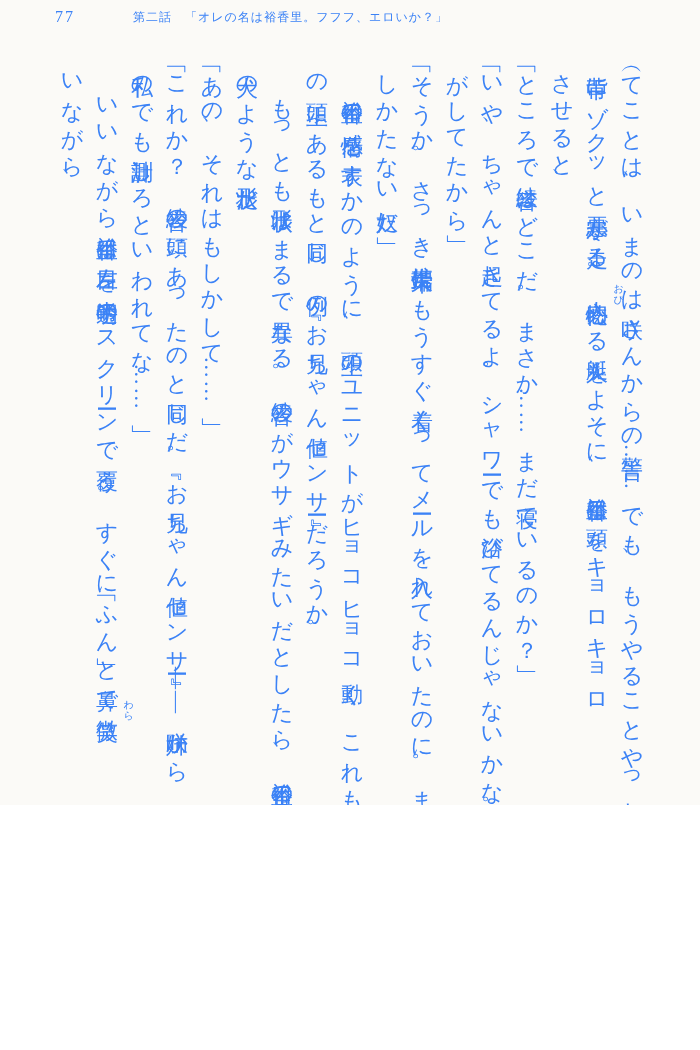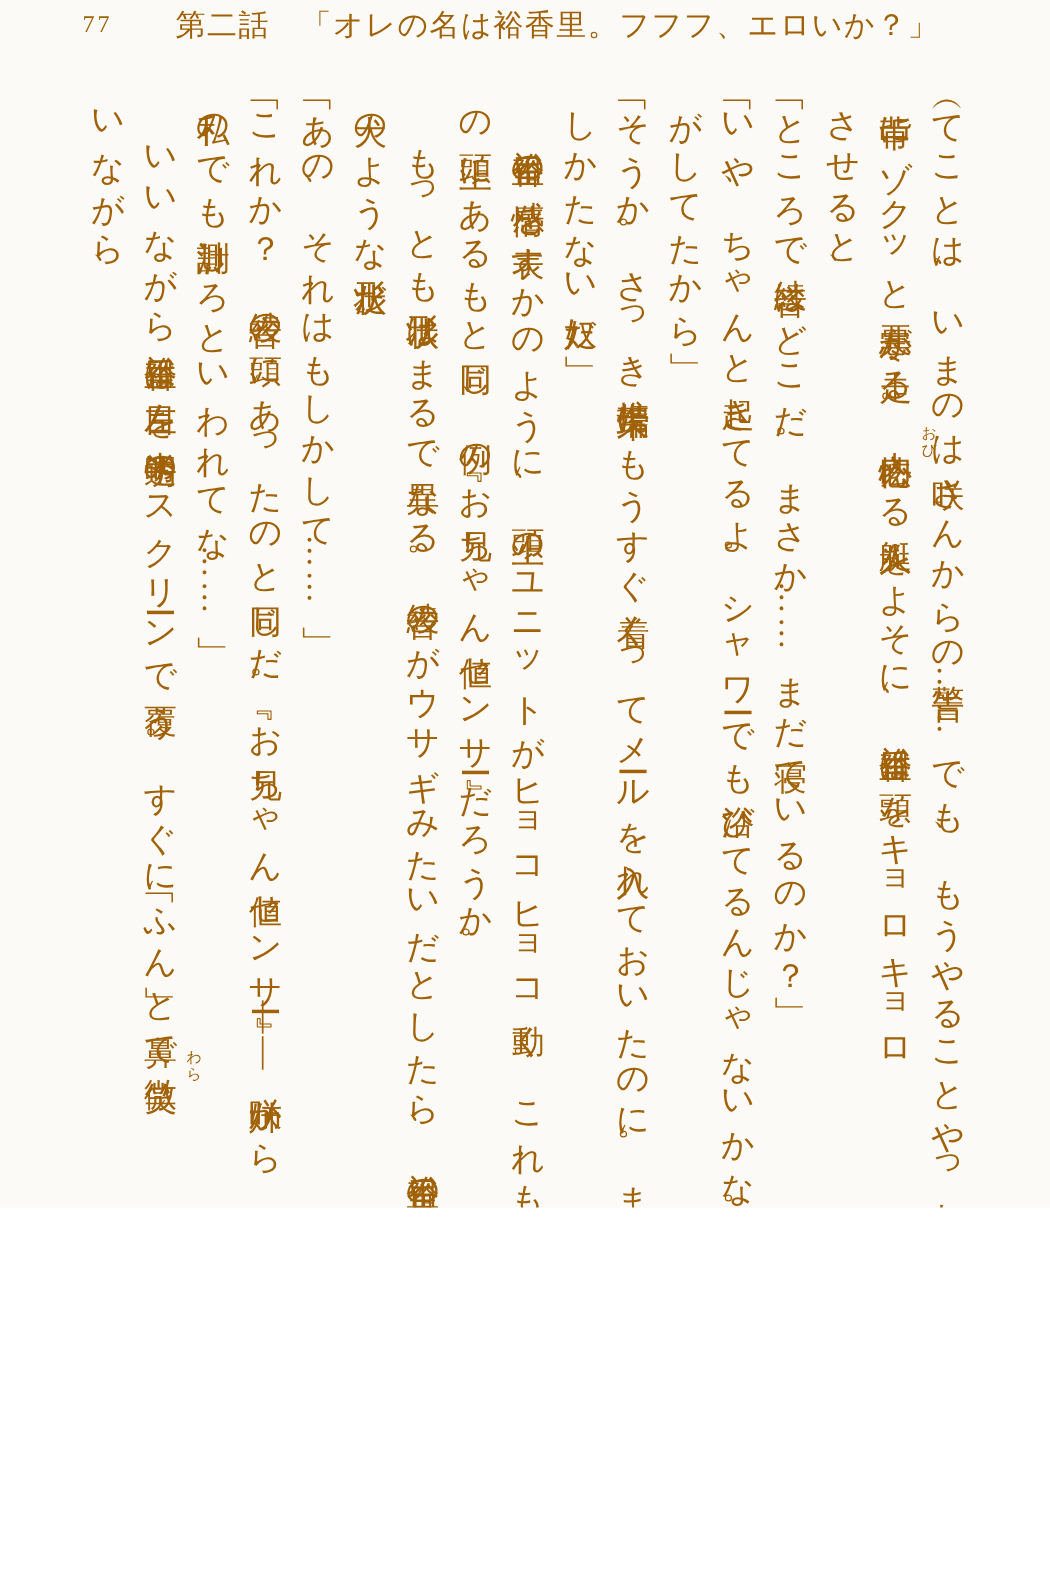--- a/index.html
+++ b/index.html
@@ -6,41 +6,41 @@
     margin: 0;
     padding: 0;
   }
   .page {
     position: relative;
     width: 700px;
     height: 805px;
     background: #fbfaf7;
     overflow: hidden;
     font-family: "Liberation Serif", "DejaVu Serif", serif;
-    color: #a16207;
+    color: #3b82f6;
   }
   
   .running-head {
     position: absolute;
     top: 6px;
     left: 55px;
     display: flex;
     align-items: flex-start;
     font-size: 16px;
     line-height: 22px;
     letter-spacing: 1px;
     white-space: nowrap;
   }
   .folio {
     font-size: 16px;
     letter-spacing: 2px;
   }
   .chapter-title {
-    margin-left: 42px;
-    font-size: 20px;
+    margin-left: 58px;
+    font-size: 12px;
   }
   
   .body-text {
     position: absolute;
     top: 59px;
     right: 50px;
     width: 595px;
     height: 955px;
     writing-mode: vertical-rl;
     text-orientation: mixed;

